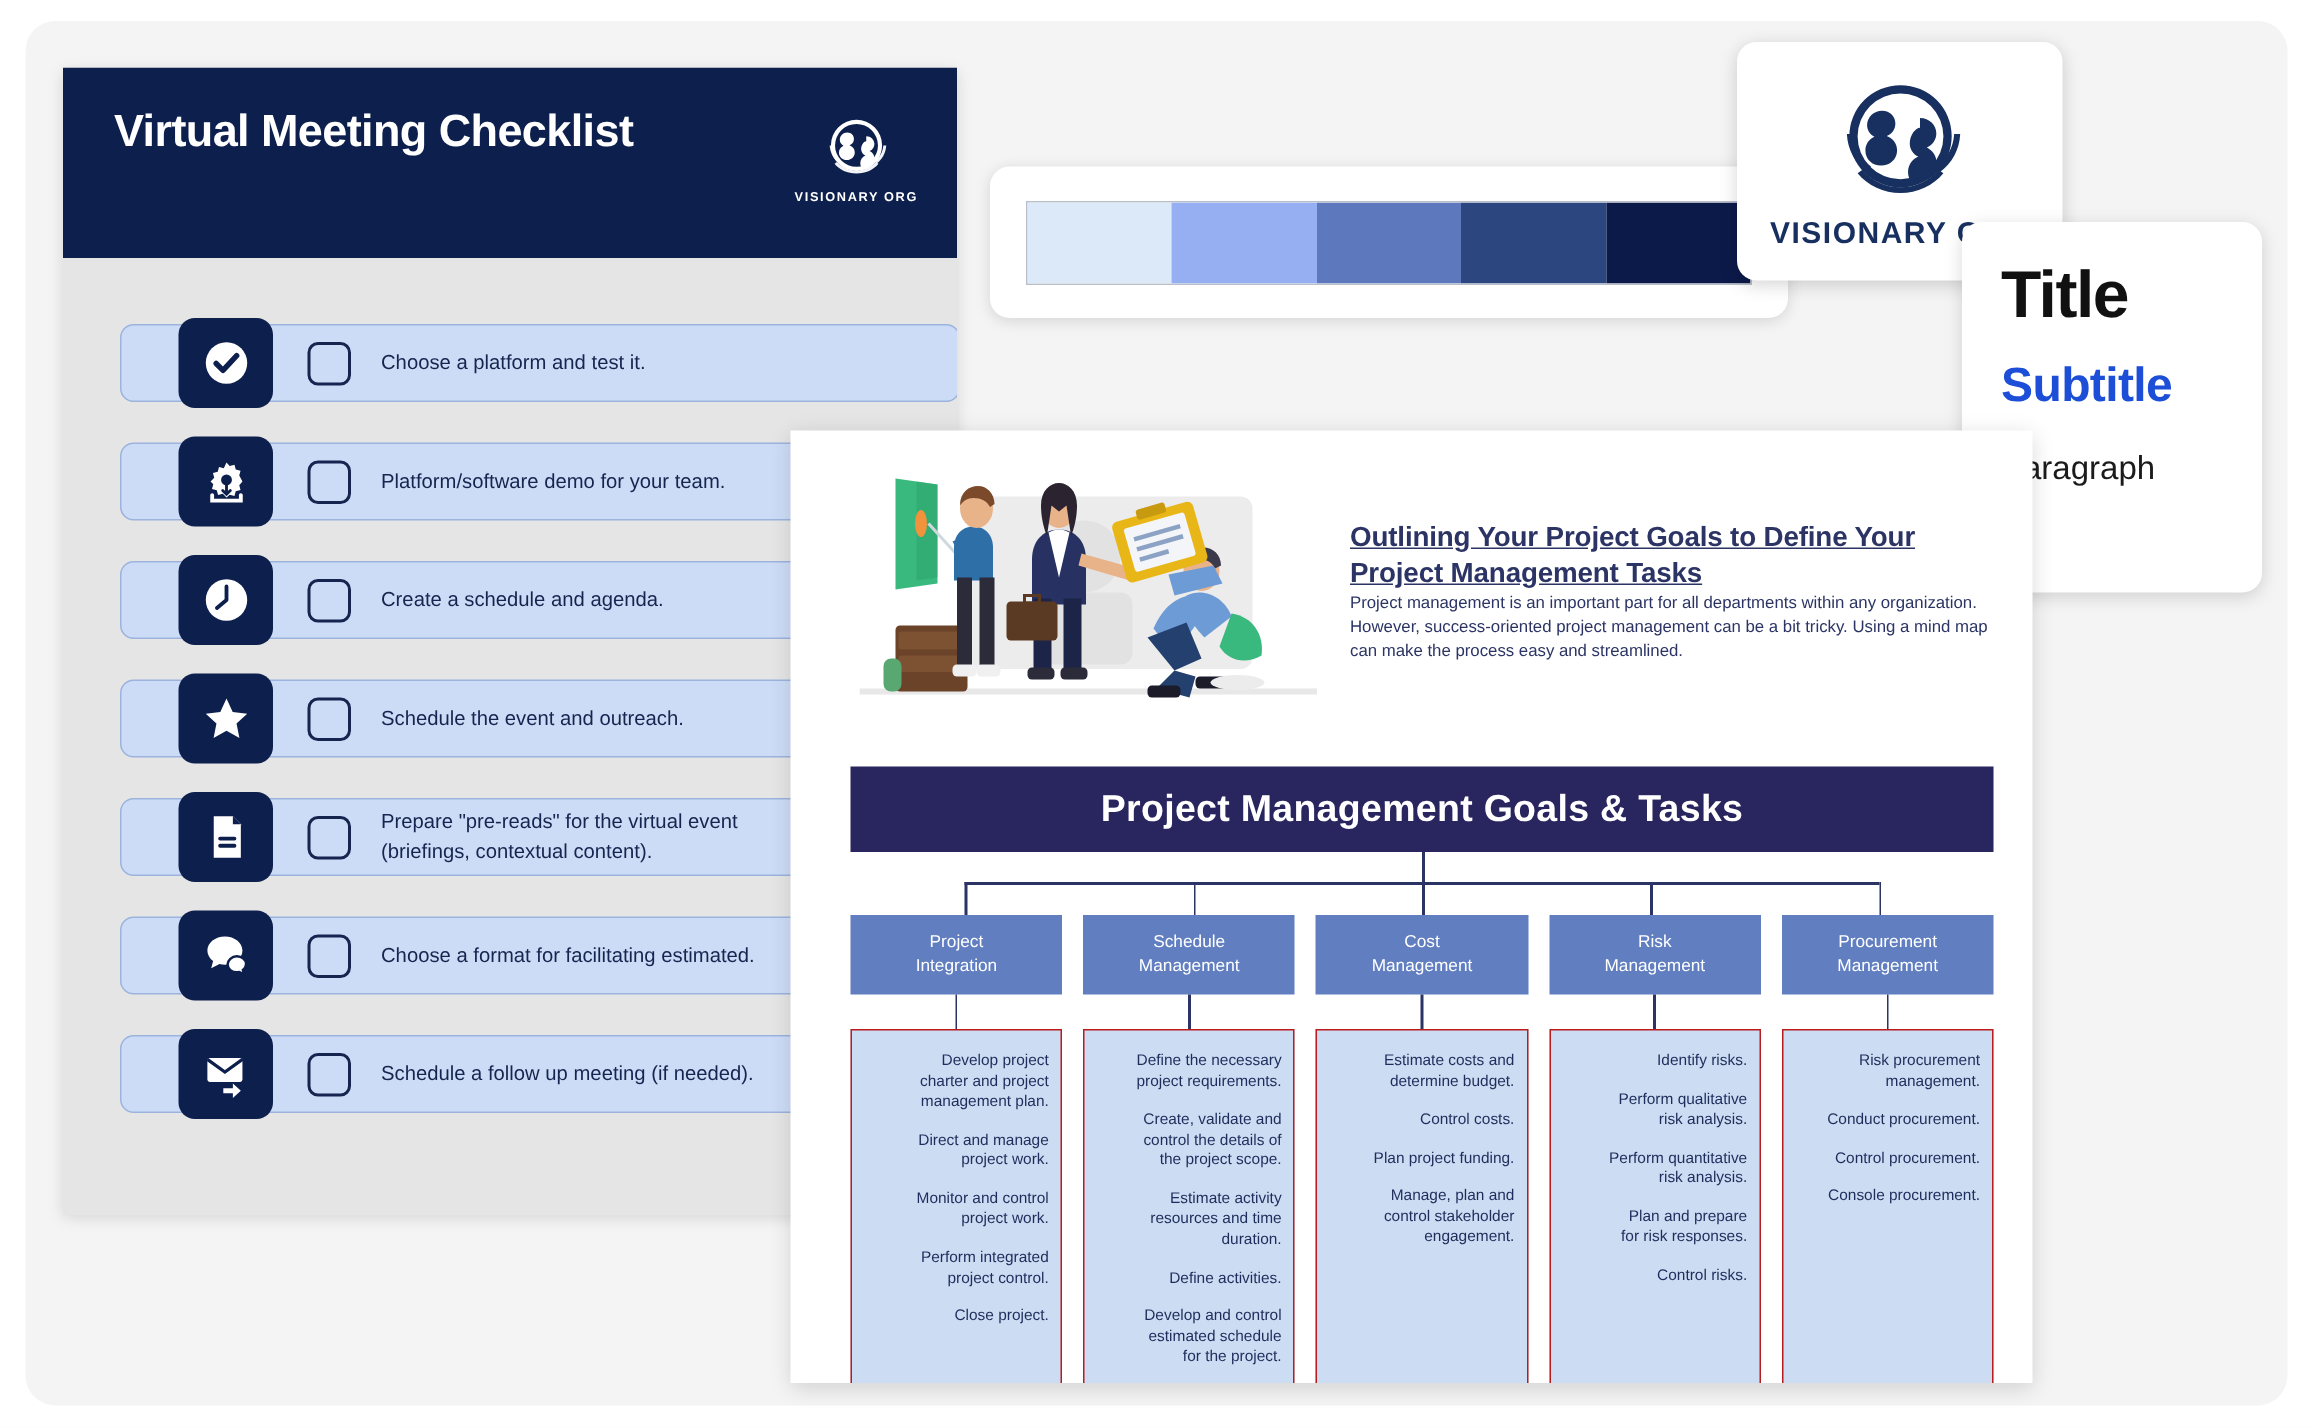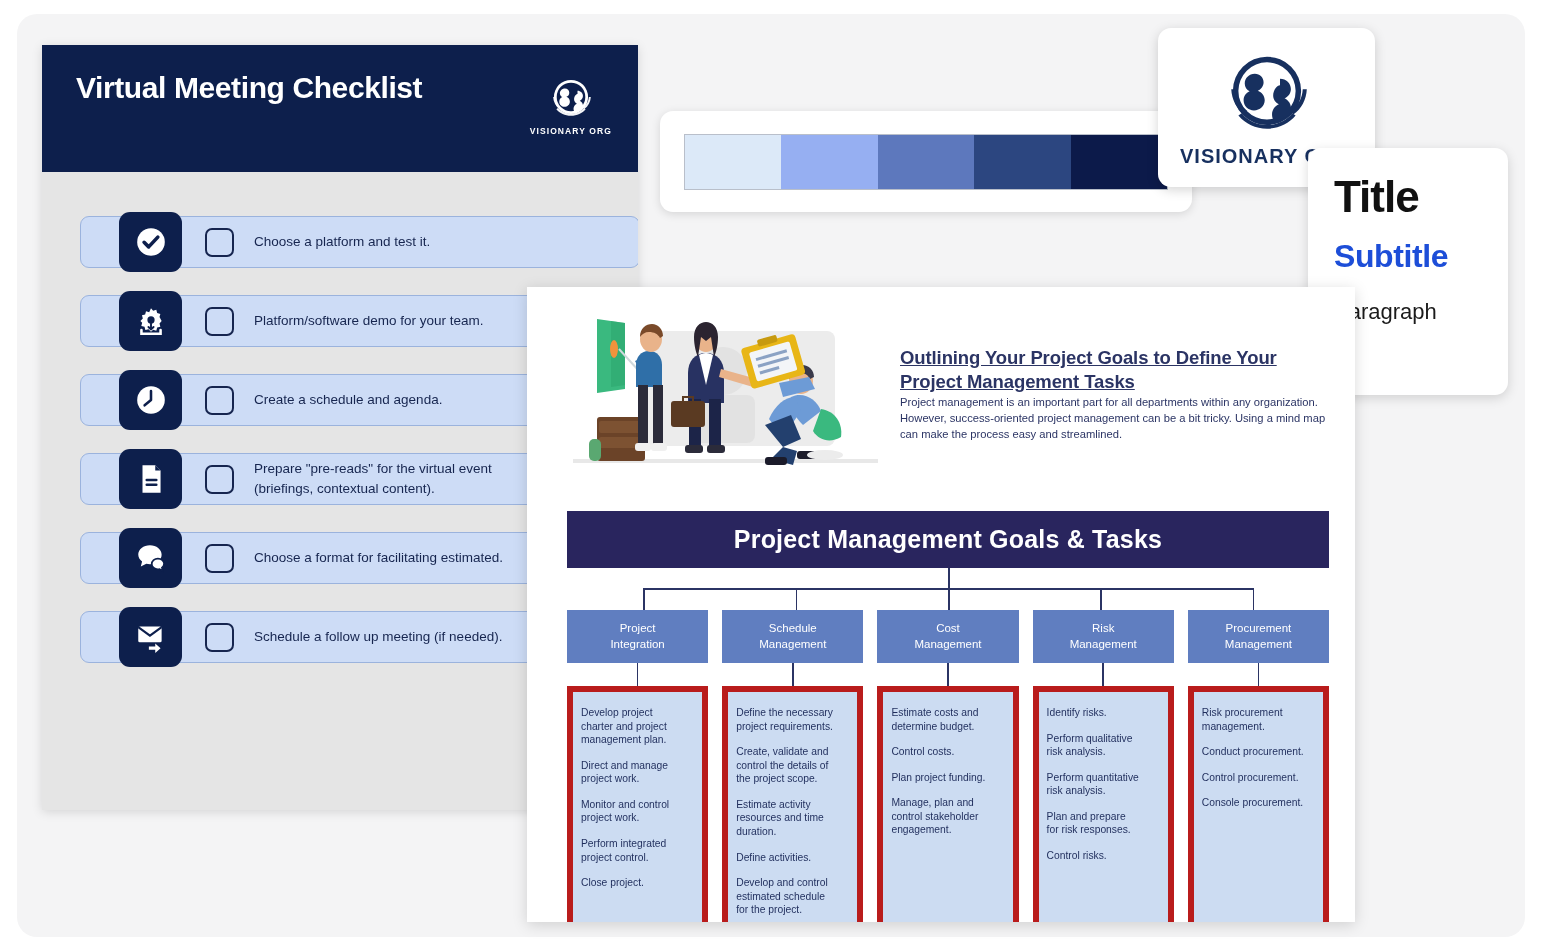--- a/index.html
+++ b/index.html
@@ -213,24 +213,24 @@
     text-align: center;
     color: #ffffff;
     font-size: 11.5px;
     line-height: 1.35;
     white-space: pre-line;
   }
   .pm-col-stem { height: 23px; display: flex; justify-content: center; }
   .pm-col-stem i { display: block; width: 1.5px; height: 100%; background: #2b3464; }
   .pm-col-body {
     background: #ccdcf2;
-    border: 6px solid #b91c1c;
+    border: 1px solid #b91c1c;
     flex: 1;
     padding: 14px 8px;
-    text-align: left;
+    text-align: right;
   }
   .pm-item {
     color: #1f2d5c;
     font-size: 10.3px;
     line-height: 1.32;
     margin-bottom: 12px;
     white-space: pre-line;
   }
   .pm-item:last-child { margin-bottom: 0; }
 </style>
@@ -294,20 +294,30 @@
         <div class="cl-icon">
           <svg viewBox="0 0 32 32">
               <circle cx="16" cy="16" r="13" fill="#fff"></circle>
               <path d="M16 7.5v8.5l-6 5" stroke="#0d1f4c" stroke-width="2.4" fill="none" stroke-linecap="round" stroke-linejoin="round"></path>
             </svg>
         </div>
         <div class="cl-check"></div>
         <div class="cl-label">Create a schedule and agenda.</div>
       </div>
 
+      <div class="cl-row">
+        <div class="cl-bar"></div>
+        <div class="cl-icon">
+          <svg viewBox="0 0 32 32">
+              <path d="M16 3.5l3.9 8.4 9.1 1.1-6.7 6.2 1.8 9-8.1-4.5-8.1 4.5 1.8-9L3 13l9.1-1.1z" fill="#fff"></path>
+            </svg>
+        </div>
+        <div class="cl-check"></div>
+        <div class="cl-label">Schedule the event and outreach.</div>
+      </div>
 
       <div class="cl-row">
         <div class="cl-bar"></div>
         <div class="cl-icon">
           <svg viewBox="0 0 32 32">
               <path d="M8 3h12l5 5v21H8z" fill="#fff"></path>
               <path d="M20 3v5h5" fill="#0d1f4c"></path>
               <path d="M12 17h9M12 21.5h9" stroke="#0d1f4c" stroke-width="2.4" stroke-linecap="round"></path>
             </svg>
         </div>

